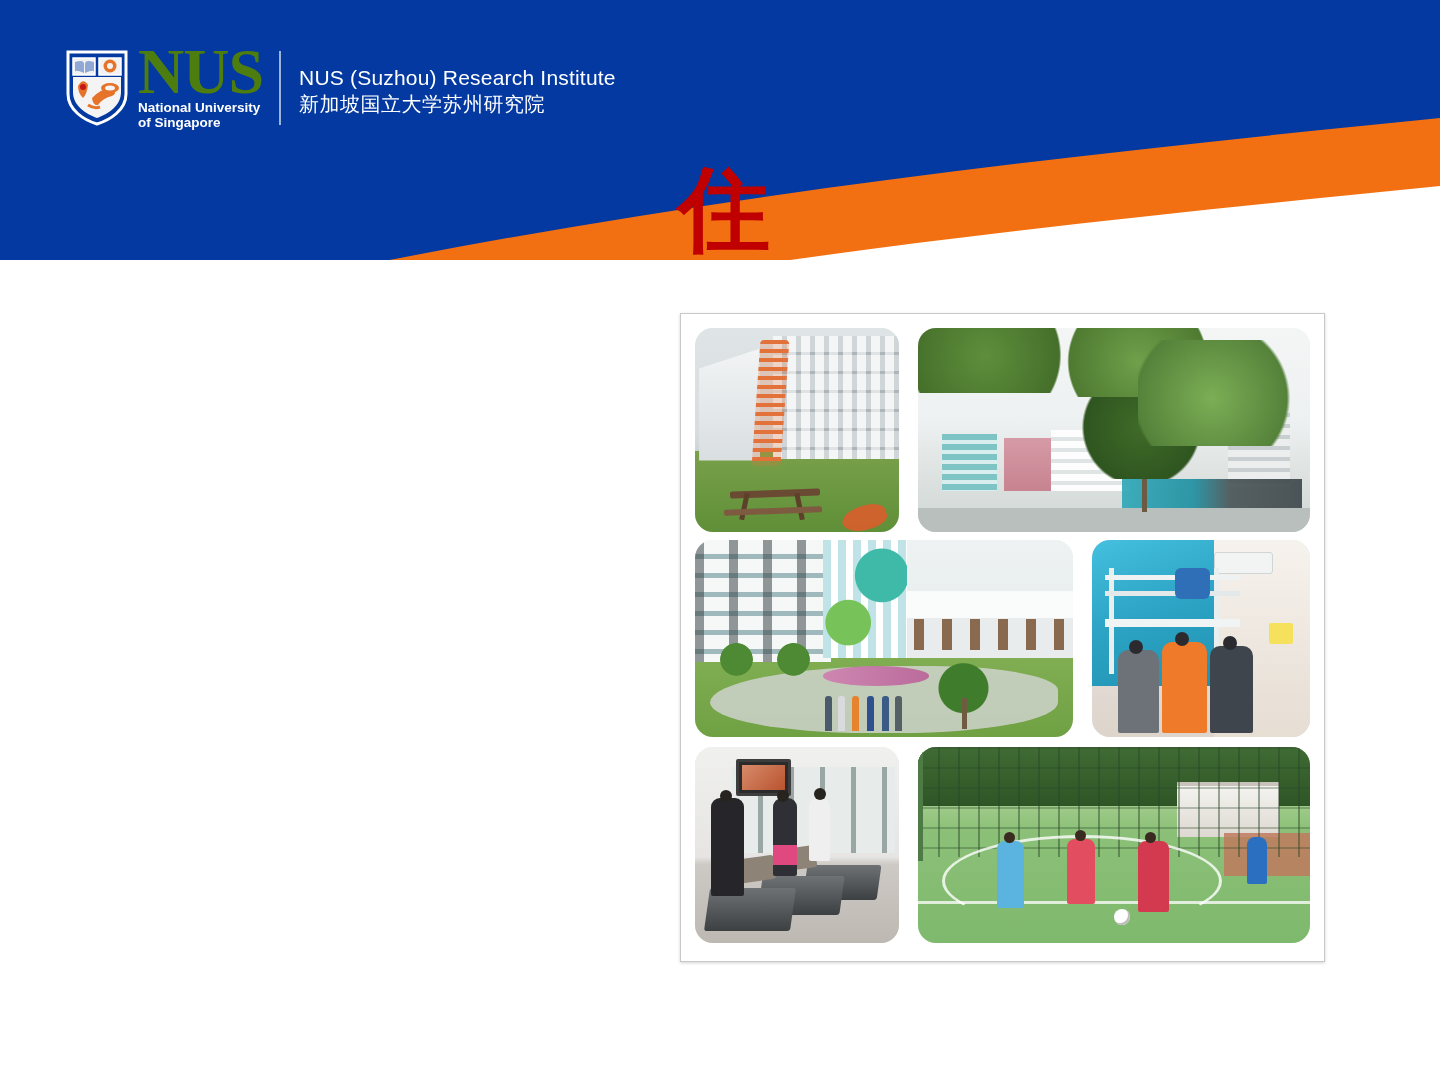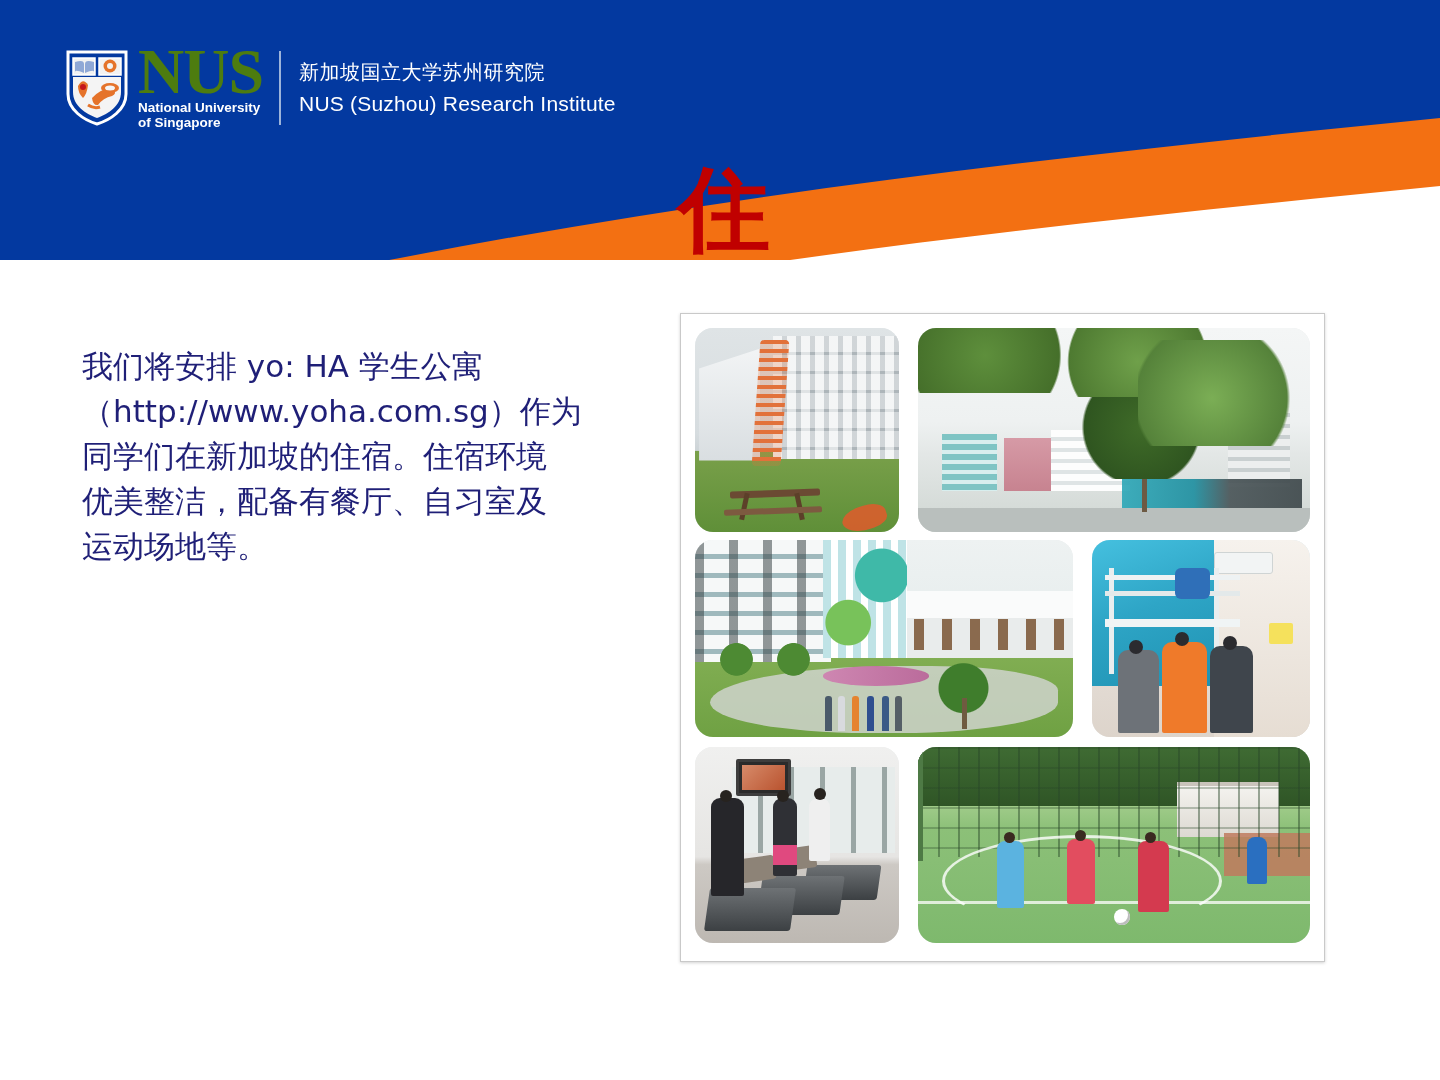--- a/index.html
+++ b/index.html
@@ -529,34 +529,29 @@
 
     <div id="nus-wordmark-block">
       <div id="nus-wordmark">NUS</div>
       <div id="nus-tagline">National University
 of Singapore</div>
     </div>
 
     <div id="logo-divider"></div>
 
     <div id="institute-block">
+      <div id="institute-en">NUS (Suzhou) Research Institute</div>
       <div id="institute-cn">新加坡国立大学苏州研究院</div>
-      <div id="institute-en">NUS (Suzhou) Research Institute</div>
     </div>
   </div>
 </div>
 
 <div id="slide-title">住</div>
 
 <div id="body-copy">
-  <p class="para">我们将安排 yo: HA  学生公寓
-（http://www.yoha.com.sg）作为
-同学们在新加坡的住宿。住宿环境
-优美整洁，配备有餐厅、自习室及
-运动场地等。</p>
   <div id="para-gap"></div>
 </div>
 
 <div id="photo-collage">
 
   <div class="collage-row" id="collage-row-1">
     <div class="photo" id="photo-hostel-block">
       <div class="bg"></div>
       <div class="facade"></div>
       <div class="facade-cols"></div>

